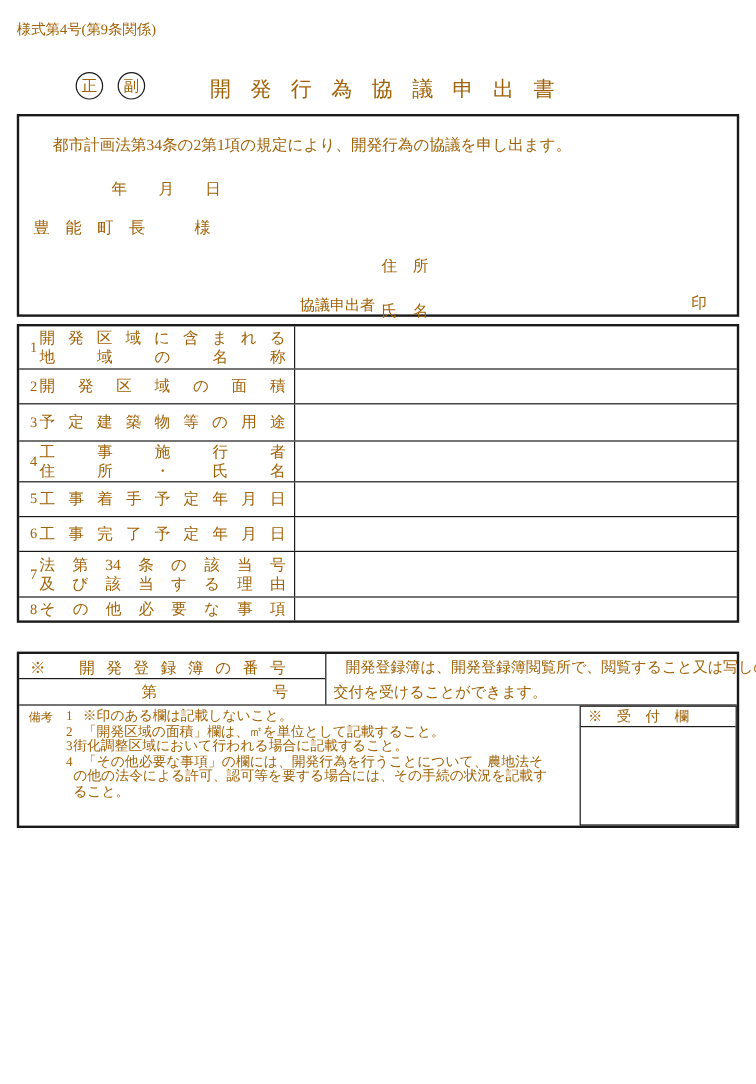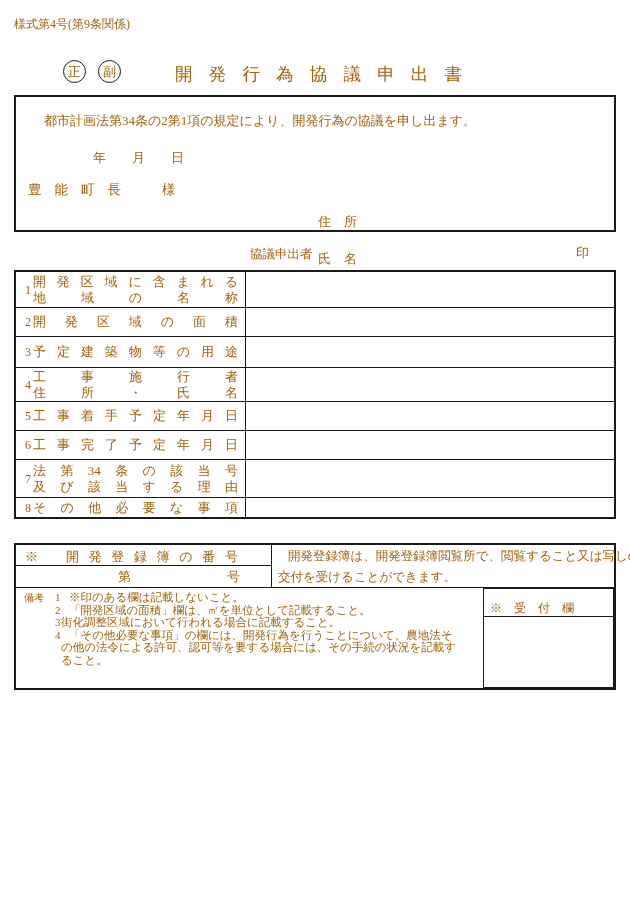--- a/index.html
+++ b/index.html
@@ -23,21 +23,21 @@
   .stamp{
     width:23px;height:23px;border:1.5px solid #1a1a1a;border-radius:50%;
     display:flex;align-items:center;justify-content:center;
     font-size:13px;top:60px;box-sizing:border-box;
   }
   .stamp-orig{left:63px;}
   .stamp-copy{left:98px;}
   .doc-title{left:175px;top:62px;width:287px;font-size:17.5px;}
 
   
-  .box1{left:14px;top:95px;width:602px;height:137px;border:2px solid #1a1a1a;box-sizing:border-box;}
+  .box1{left:14px;top:95px;width:602px;height:169px;border:2px solid #1a1a1a;box-sizing:border-box;}
   .statement{left:28px;top:15px;font-size:13px;}
   .date-line{left:77px;top:52px;font-size:13px;}
   .addressee{left:12px;top:84px;font-size:13.5px;letter-spacing:13px;}
   .honorific{left:146px;top:84px;font-size:13.5px;}
   .applicant-label{left:234px;top:149px;font-size:12.5px;}
   .addr-label{left:302px;top:116px;font-size:13px;}
   .name-label{left:302px;top:153px;font-size:13px;}
   .seal{left:560px;top:147px;font-size:13px;}
 
   
@@ -65,21 +65,21 @@
   .remarks-label{left:8px;top:46px;font-size:10px;}
   .remarks{left:45px;top:46px;width:412px;font-size:11.5px;line-height:12.6px;}
   .note-item{position:relative;}
   .note-num{position:absolute;left:-6px;top:0;width:12px;font-size:11px;}
   .nline{white-space:nowrap;}
   .nline.first{padding-left:8px;}
 
   
   .reception{left:467px;top:43px;width:131px;bottom:0;border:1px solid #1a1a1a;box-sizing:border-box;}
   .reception-header{height:17px;border-bottom:1px solid #1a1a1a;font-size:12px;
-                    padding-left:6px;line-height:16px;box-sizing:border-box;margin-top:11px;}
+                    padding-left:6px;line-height:16px;box-sizing:border-box;}
   .reception-body{height:calc(100% - 17px);}
 </style>
 </head>
 <body>
 
 <div class="page">
 
   <div class="abs form-number nowrap">様式第4号(第9条関係)</div>
 
   <div class="abs stamp stamp-orig">

